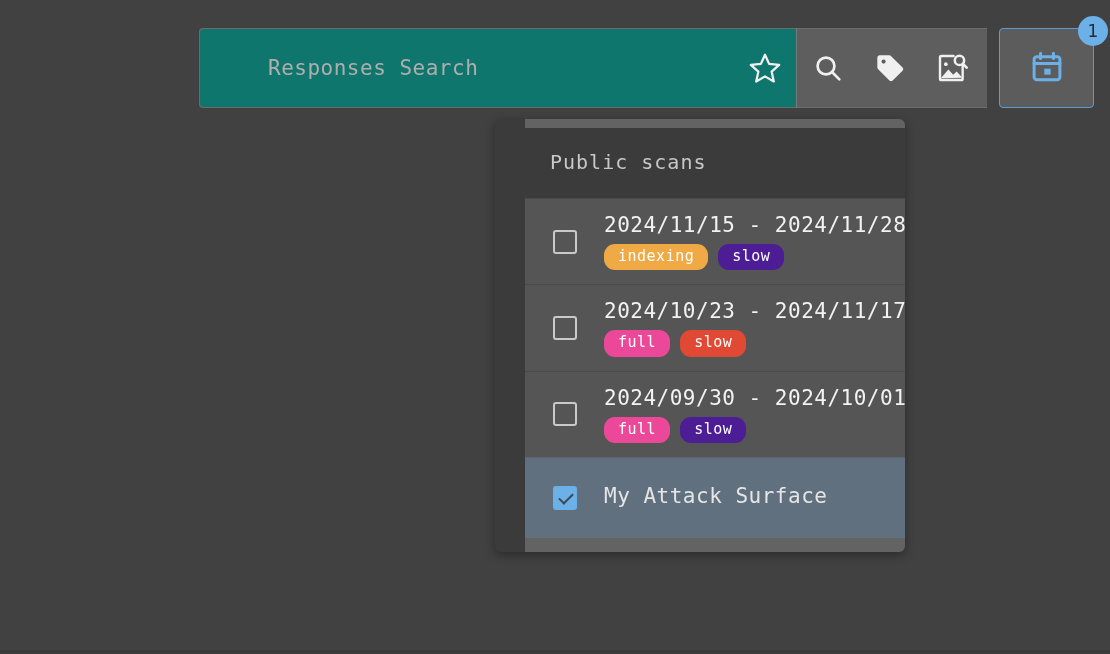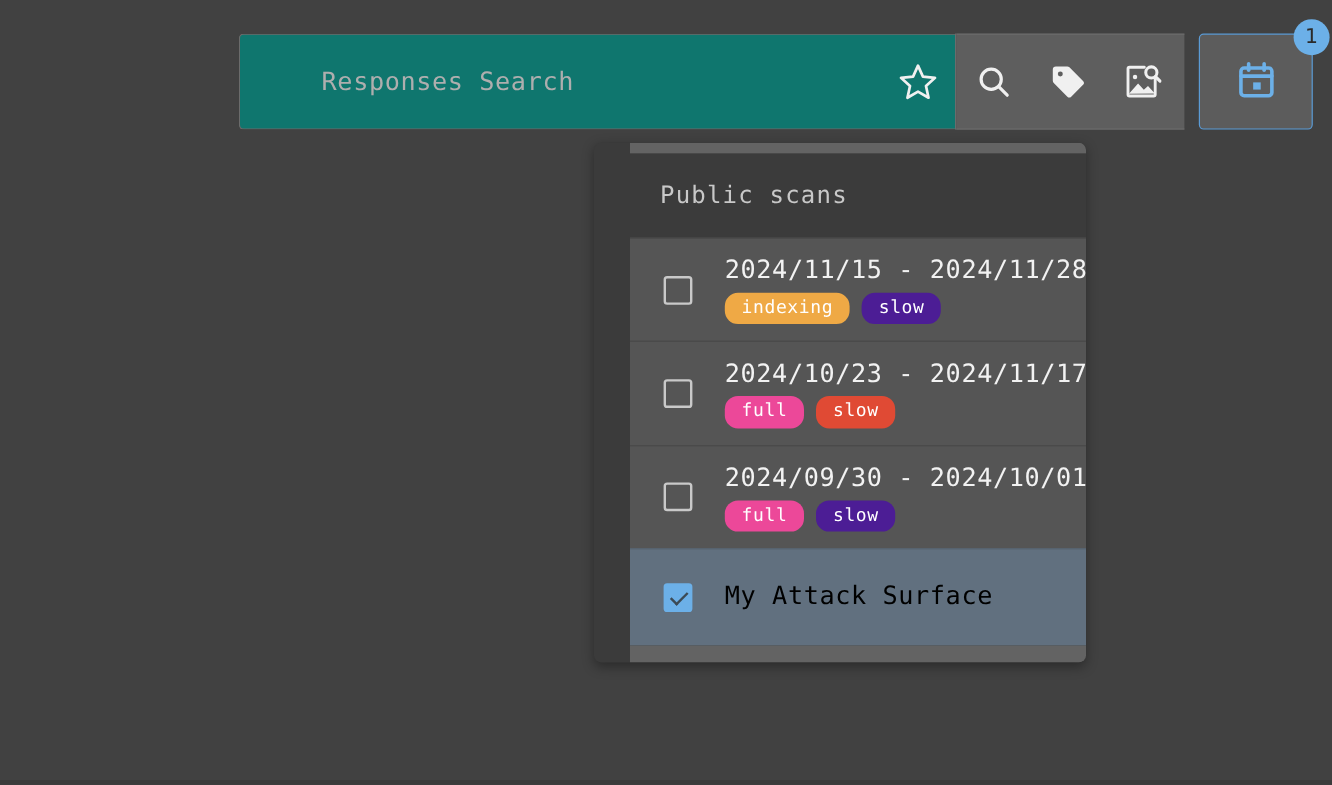--- a/index.html
+++ b/index.html
@@ -212,21 +212,21 @@
 
   .date-text {
     font-size: 21px;
     color: #f2f2f2;
     letter-spacing: 0.5px;
     white-space: nowrap;
   }
 
   .scan-name {
     font-size: 21px;
-    color: #000000;
+    color: #e5e5e5;
     letter-spacing: 0.5px;
     white-space: nowrap;
     margin-bottom: 3px;
   }
 
   .tags {
     display: flex;
     gap: 10px;
     margin-top: 7px;
   }

